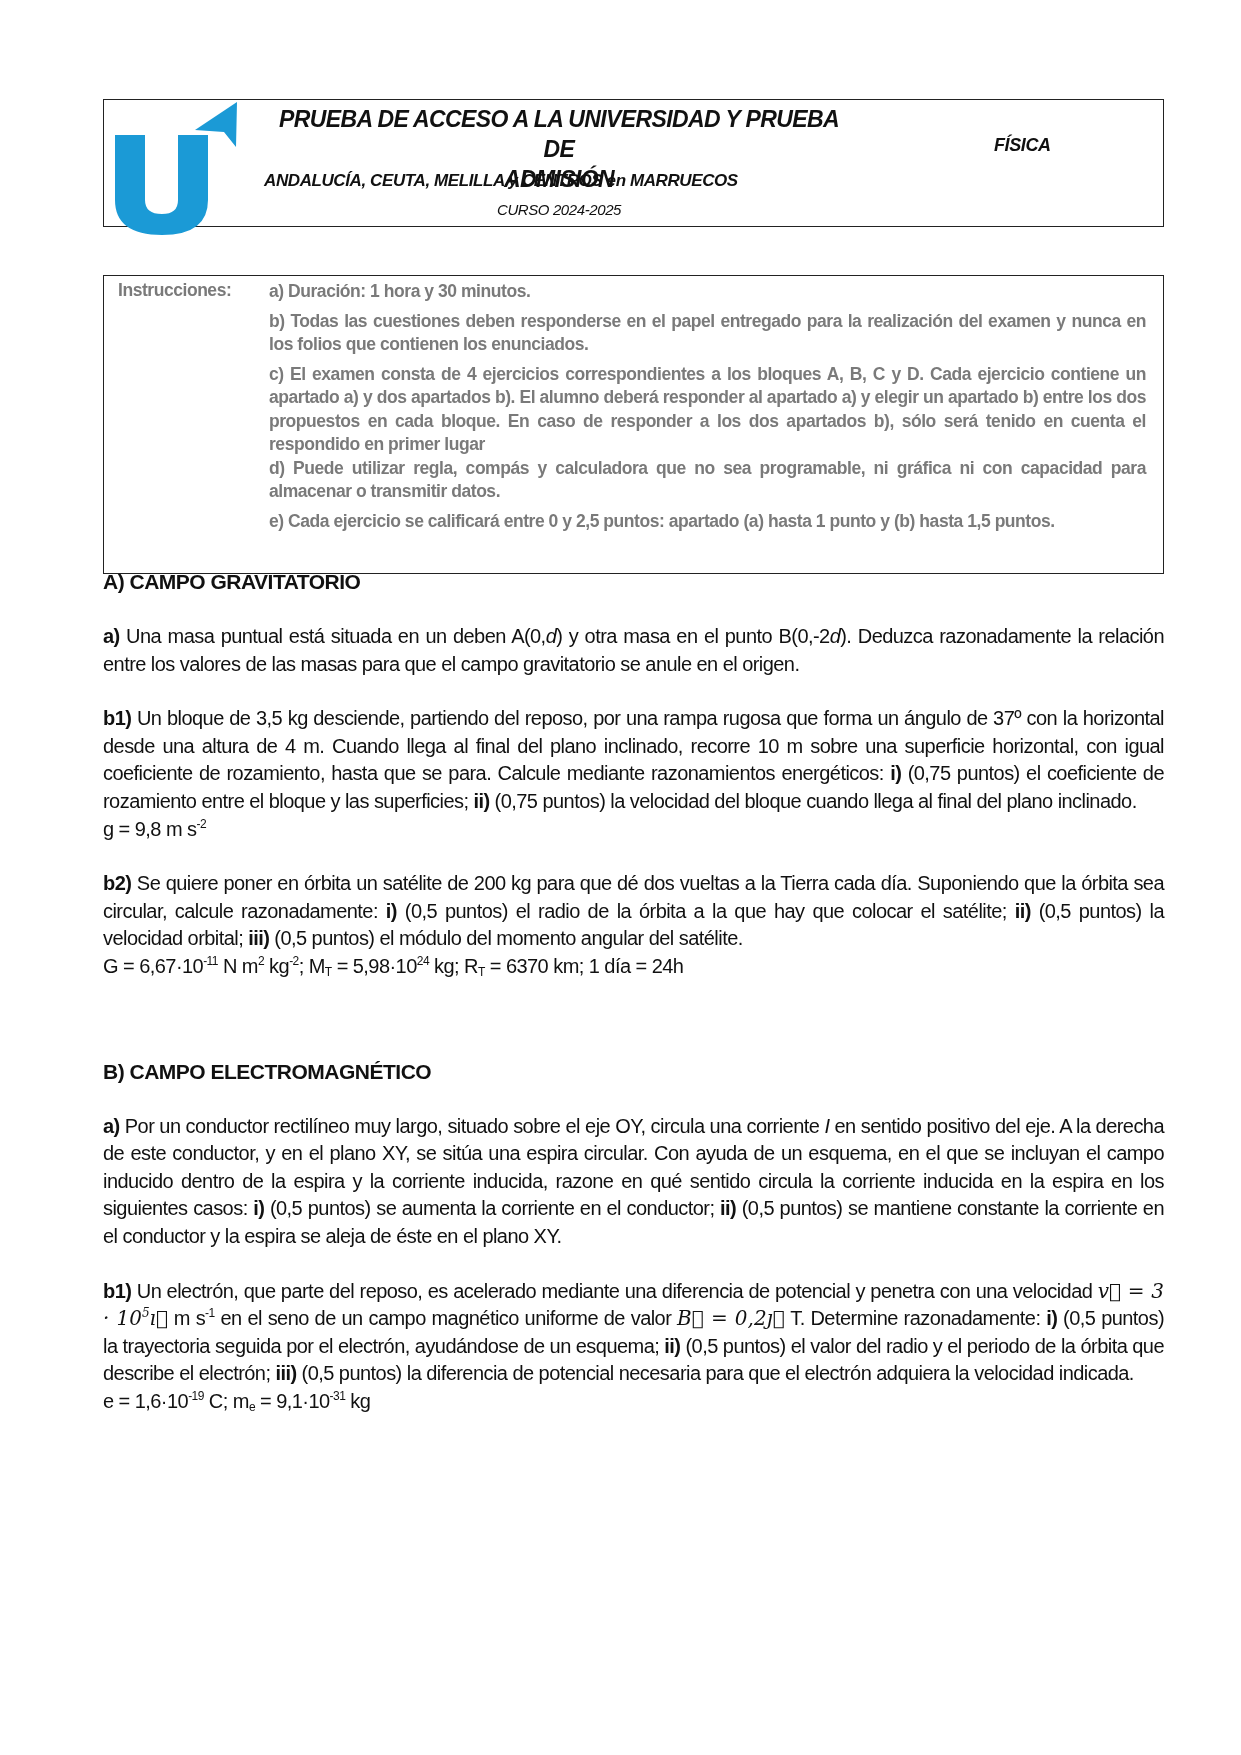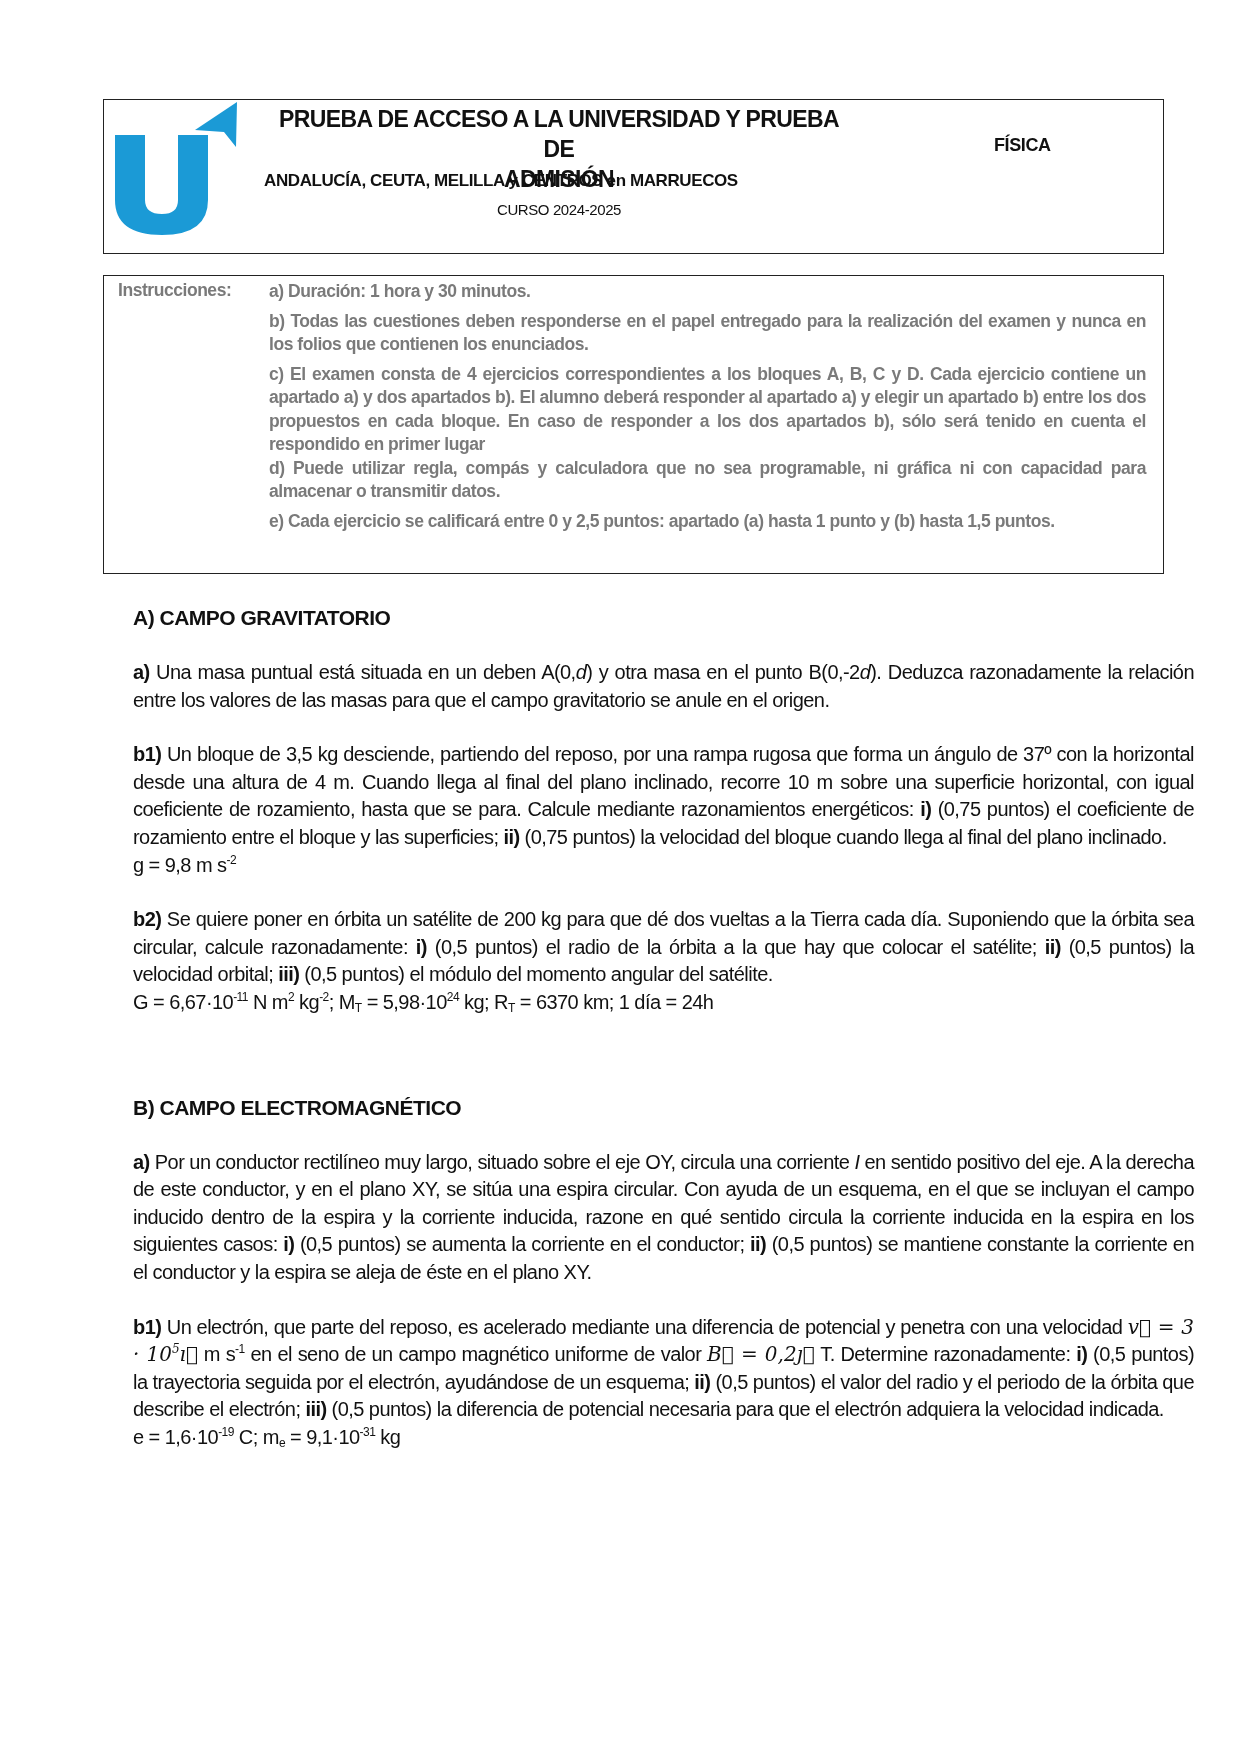--- a/index.html
+++ b/index.html
@@ -1,22 +1,22 @@
 <!DOCTYPE html>
 <html><head>
   <meta charset="utf-8">
   <style>
     html, body { margin: 0; padding: 0; background: #ffffff; }
     body {
       width: 1241px; height: 1755px; position: relative; overflow: hidden;
       font-family: "Liberation Sans", sans-serif; color: #111;
     }
     .header-box {
-      position: absolute; left: 103px; top: 99px; width: 1061px; height: 155px;
-      border: 1.5px solid #222; box-sizing: border-box;
+      position: absolute; left: 103px; top: 99px; width: 1061px; height: 128px;
+      border: 1.5px solid #222; box-sizing: border-box; font-style: italic;
     }
     .logo { position: absolute; left: 8px; top: 2px; width: 125px; height: 134px; }
     .title {
       position: absolute; left: 160px; width: 590px; top: 4px;
       text-align: center; font-weight: bold; font-size: 23px; line-height: 30px;
       letter-spacing: -0.6px;
     }
     .subtitle {
       position: absolute; left: 160px; width: 590px; top: 71px;
       text-align: left; font-weight: bold; font-size: 17px; letter-spacing: -0.4px;
@@ -32,22 +32,22 @@
     .instr-box {
       position: absolute; left: 103px; top: 263px; width: 1061px; height: 299px;
       border: 1.5px solid #222; box-sizing: border-box; color: #7a7a7a;
       font-weight: bold; font-size: 17.5px; letter-spacing: -0.45px; margin-top: 12px;
     }
     .instr-label { position: absolute; left: 14px; top: 4px; }
     .instr-list { position: absolute; left: 165px; top: 4px; width: 877px; }
     .instr-item { text-align: justify; line-height: 23.5px; margin-bottom: 6px; }
     .instr-item.tight { margin-bottom: 0; }
     .content {
-      position: absolute; left: 103px; top: 604px; width: 1061px;
-      font-size: 20px; letter-spacing: -0.55px; line-height: 27.6px; margin-left: 30px;
+      position: absolute; left: 103px; top: 568px; width: 1061px;
+      font-size: 20px; letter-spacing: -0.55px; line-height: 27.6px;
     }
     .section-title { font-weight: bold; font-size: 21px; letter-spacing: -0.5px; margin: 0; height: 28px; }
     .para { text-align: justify; margin: 0; }
     .gap1 { height: 27px; }
     .gap2 { height: 77px; }
     b { font-weight: bold; }
     sup { font-size: 12px; vertical-align: 8px; line-height: 0; }
     sub { font-size: 12px; vertical-align: -3px; line-height: 0; }
     .math { font-family: "DejaVu Serif", "Liberation Serif", serif; font-style: italic; font-size: 20px; letter-spacing: 0; }
   </style>

